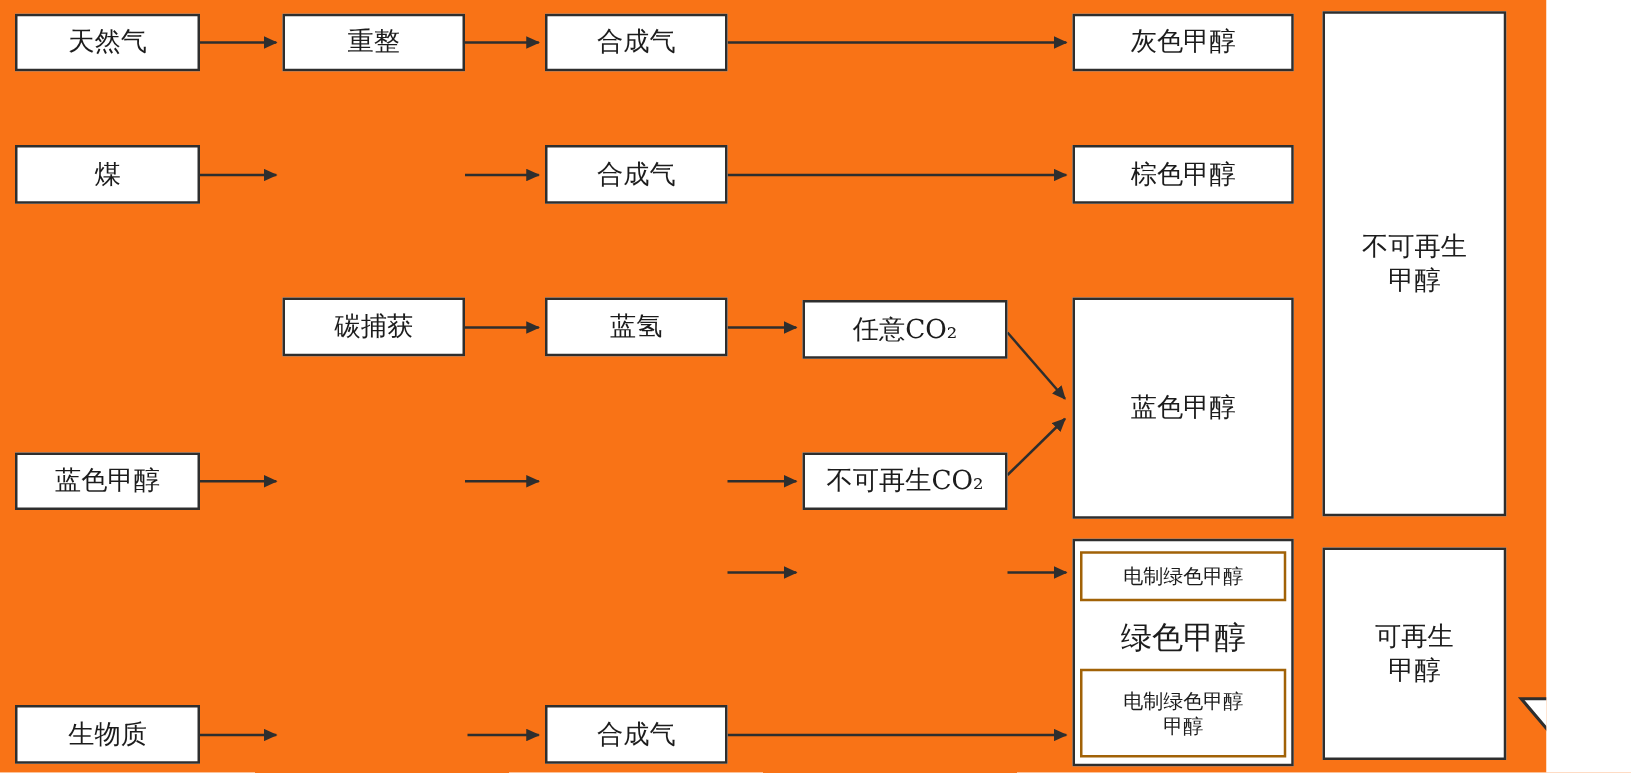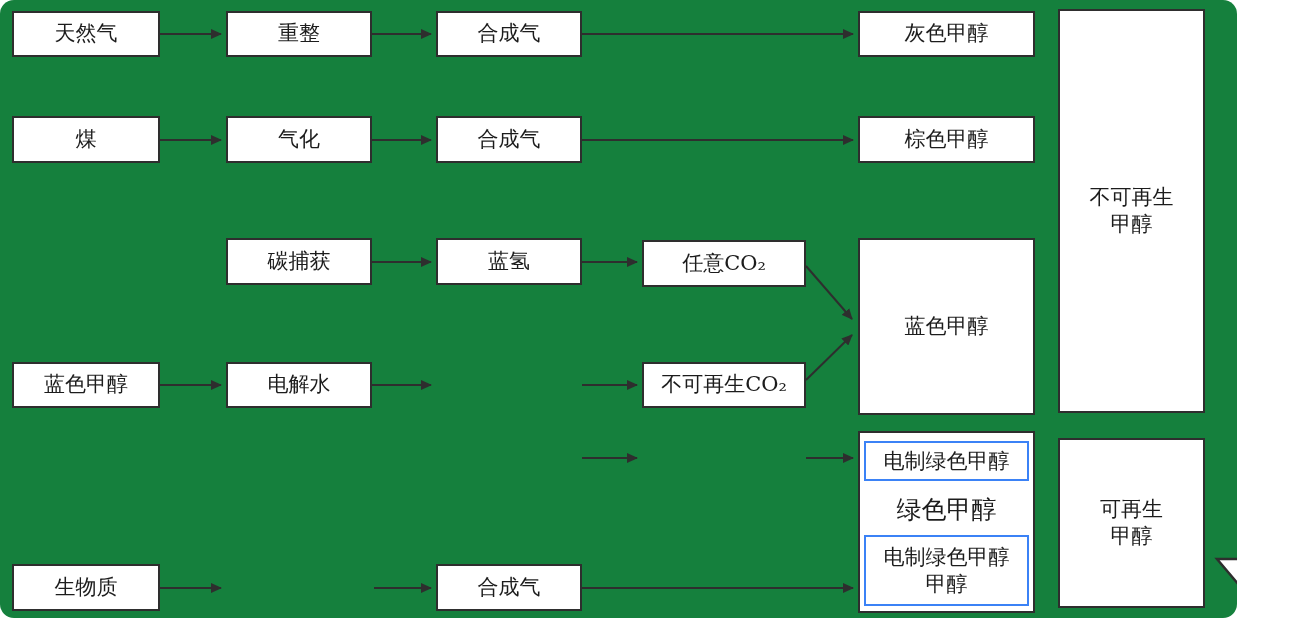--- a/index.html
+++ b/index.html
@@ -1,24 +1,23 @@
 <!DOCTYPE html>
 <html><head>
 <meta charset="utf-8">
 <style>
   html, body { margin: 0; padding: 0; background: #ffffff; }
   .canvas {
     position: relative;
     width: 1237px;
     height: 618px;
-    background: #15803d;
+    background: #f97316;
     font-family: "DejaVu Serif", "Liberation Serif", serif;
     color: #1c1c1c;
     overflow: hidden;
-    border-radius: 14px;
   }
   svg.edges {
     position: absolute;
     left: 0; top: 0;
     width: 1305px; height: 618px;
   }
   .box {
     position: absolute;
     box-sizing: border-box;
     border: 2px solid #2e2e2e;
@@ -28,27 +27,27 @@
     justify-content: center;
     text-align: center;
     font-size: 21px;
     line-height: 1.3;
     white-space: pre-line;
   }
   .container-box { display: block; }
   .inner-box {
     position: absolute;
     box-sizing: border-box;
-    border: 2px solid #3b82f6;
+    border: 2px solid #a16207;
     background: #ffffff;
     display: flex;
     align-items: center;
     justify-content: center;
     text-align: center;
-    font-size: 21px;
+    font-size: 16px;
     line-height: 1.25;
     white-space: pre-line;
   }
   .inner-label {
     position: absolute;
     display: flex;
     align-items: center;
     justify-content: center;
     text-align: center;
     font-size: 25px;
@@ -102,31 +101,29 @@
 
     <polygon points="1239,10 1286,10 1286,559 1304,559 1261,611 1217,559 1239,559" fill="#ffffff" stroke="#2e2e2e" stroke-width="2.5"></polygon>
   </svg>
 
   <div class="box" style="left:12px;top:11px;width:148px;height:46px">天然气</div>
   <div class="box" style="left:226px;top:11px;width:146px;height:46px">重整</div>
   <div class="box" style="left:436px;top:11px;width:146px;height:46px">合成气</div>
   <div class="box" style="left:858px;top:11px;width:177px;height:46px">灰色甲醇</div>
 
   <div class="box" style="left:12px;top:116px;width:148px;height:47px">煤</div>
-  <div class="box" style="left:226px;top:116px;width:146px;height:47px">气化</div>
   <div class="box" style="left:436px;top:116px;width:146px;height:47px">合成气</div>
   <div class="box" style="left:858px;top:116px;width:177px;height:47px">棕色甲醇</div>
 
   <div class="box" style="left:226px;top:238px;width:146px;height:47px">碳捕获</div>
   <div class="box" style="left:436px;top:238px;width:146px;height:47px">蓝氢</div>
   <div class="box" style="left:858px;top:238px;width:177px;height:177px">蓝色甲醇</div>
   <div class="box" style="left:642px;top:240px;width:164px;height:47px">任意CO₂</div>
 
   <div class="box" style="left:12px;top:362px;width:148px;height:46px">蓝色甲醇</div>
-  <div class="box" style="left:226px;top:362px;width:146px;height:46px">电解水</div>
   <div class="box" style="left:642px;top:362px;width:164px;height:46px">不可再生CO₂</div>
 
 
   <div class="box container-box" style="left:858px;top:431px;width:177px;height:182px">
     <div class="inner-box" style="left:4px;top:8px;width:165px;height:40px">电制绿色甲醇</div>
     <div class="inner-label" style="left:0;top:54px;width:173px;height:46px">绿色甲醇</div>
     <div class="inner-box" style="left:4px;top:102px;width:165px;height:71px">电制绿色甲醇
 甲醇</div>
   </div>
 

